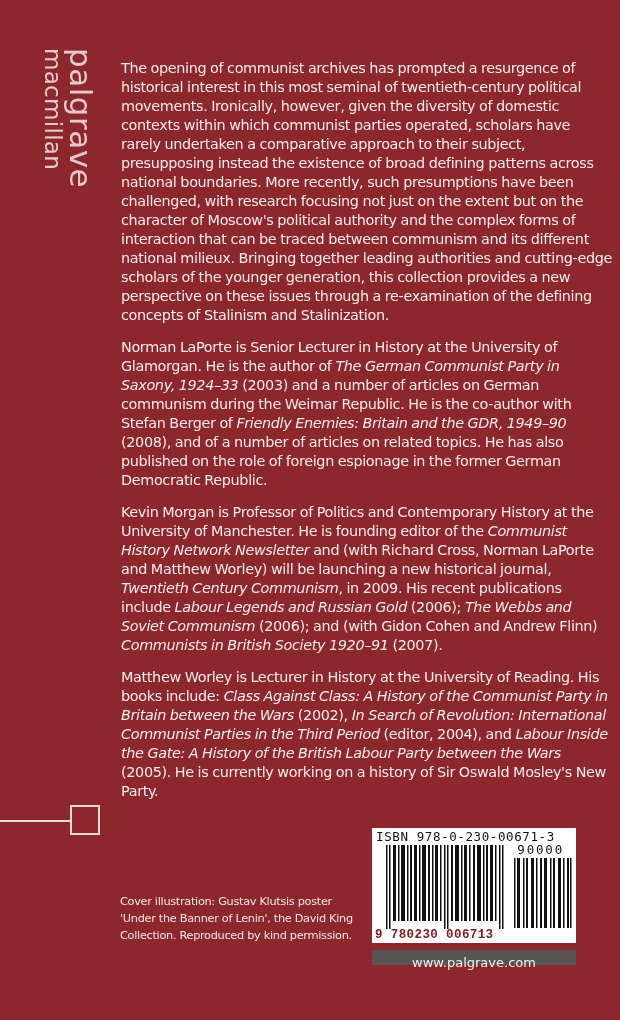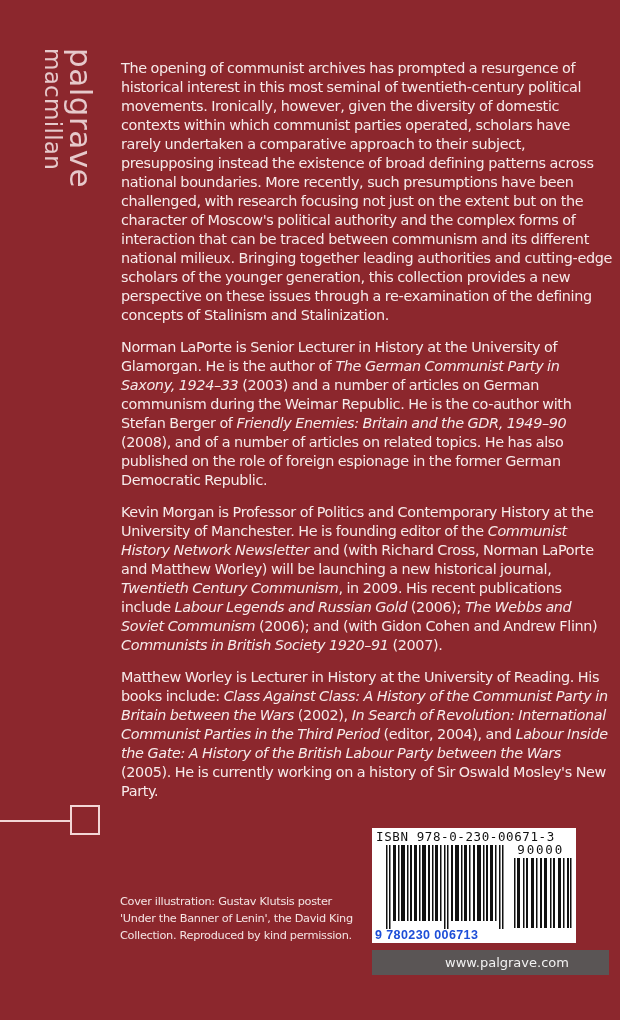--- a/index.html
+++ b/index.html
@@ -78,31 +78,31 @@
     }
     .price {
       position: absolute; right: 12px; top: 14px;
       font-family: "DejaVu Sans Mono", monospace;
       font-size: 12.5px; color: #111; letter-spacing: 1.8px;
     }
     .bars-main { position: absolute; left: 14px; top: 17px; width: 120px; height: 84px; }
     .bars-addon { position: absolute; left: 142px; top: 30px; width: 58px; height: 70px; }
     .isbn-bottom {
       position: absolute; left: 3px; bottom: 1px;
-      font-family: Liberation Sans, sans-serif; font-weight: bold;
-      font-size: 12.5px; color: #1d4ed8; letter-spacing: 0.4px;
+      font-family: Liberation Mono, monospace; font-weight: bold;
+      font-size: 12.5px; color: #7f1d1d; letter-spacing: 0.4px;
       white-space: nowrap;
     }
     .url-bar {
       position: absolute; left: 372px; top: 950px;
-      width: 204px; height: 25px;
+      width: 204px; height: 15px;
       background: #5a5555;
       color: #f2f2f2;
       font-size: 13px;
-      text-align: center; line-height: 25px; padding-left: 33px;
+      text-align: center; line-height: 25px;
     }
   </style>
 </head>
 <body>
 
 <div class="logo">
   <div class="logo-inner">
     <span class="logo-line1">palgrave</span>
     <span class="logo-line2">macmillan</span>
   </div>

